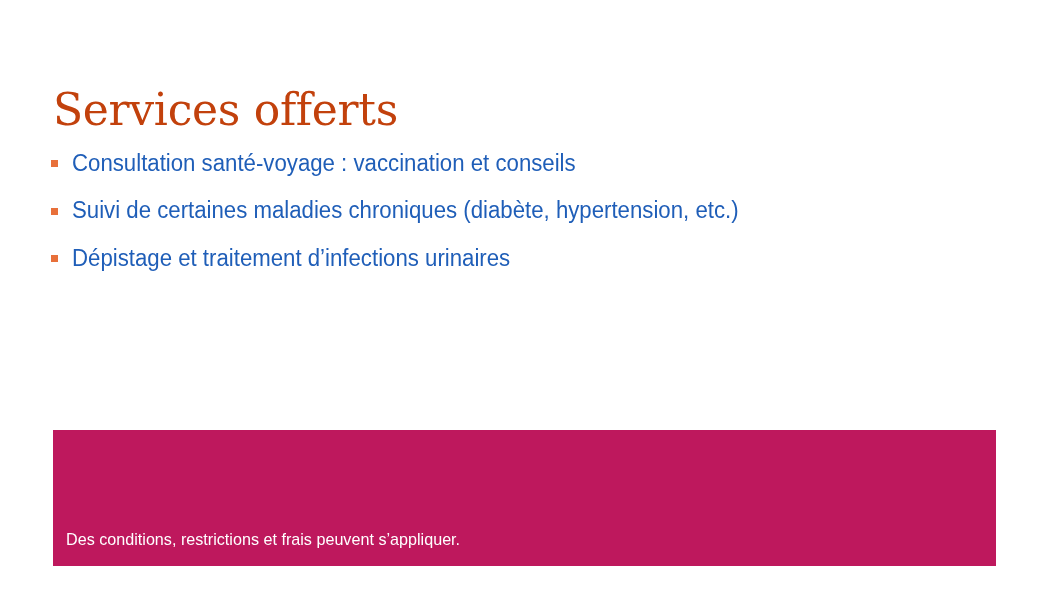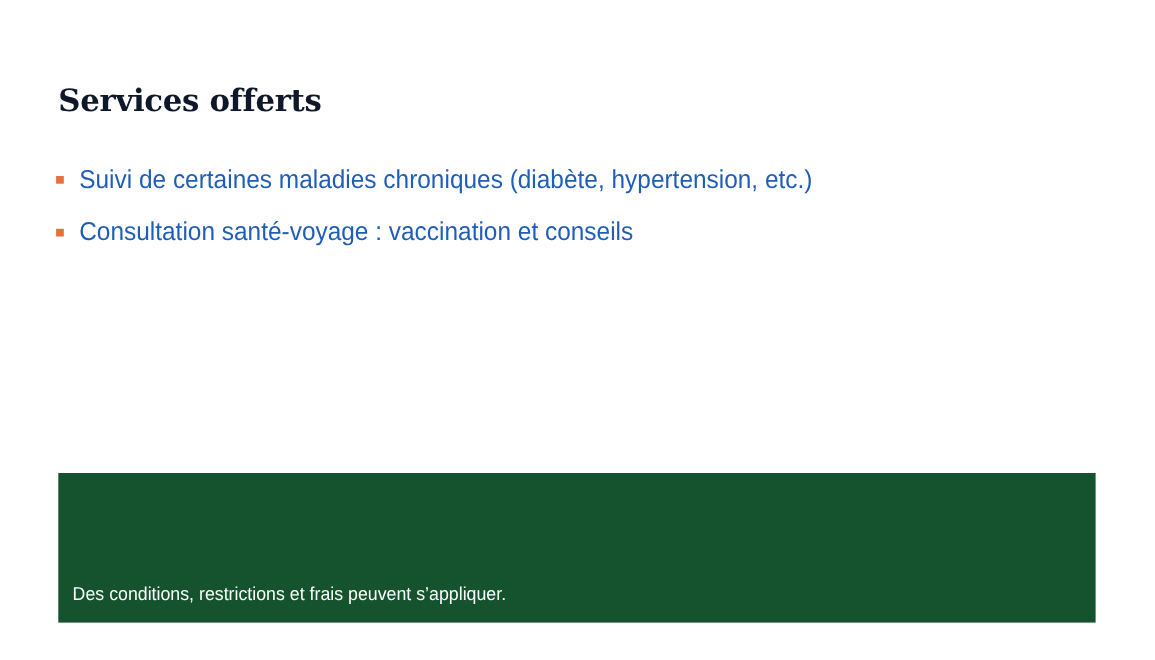--- a/index.html
+++ b/index.html
@@ -22,24 +22,24 @@
     height: 600px;
     background: #ffffff;
   }
 
   
   .slide-title {
     position: absolute;
     left: 53px;
     top: 58px;
     font-family: "DejaVu Serif", "Liberation Serif", serif;
-    font-size: 28px;
-    font-weight: 700;
+    font-size: 44px;
+    font-weight: 400;
     letter-spacing: -0.3px;
-    color: #0f172a;
+    color: #c2410c;
     line-height: 1.05;
     white-space: nowrap;
   }
 
   
   .bullet-list {
     position: absolute;
     left: 51px;
     top: 140px;
     width: 940px;
@@ -75,21 +75,21 @@
     transform-origin: left center;
   }
 
   
   .banner {
     position: absolute;
     left: 53px;
     top: 430px;
     width: 943px;
     height: 136px;
-    background: #14532d;
+    background: #be185d;
   }
   .banner-note {
     position: absolute;
     left: 13px;
     bottom: 16px;
     font-family: "Liberation Sans", sans-serif;
     font-size: 17px;
     font-weight: 400;
     color: #FFFFFF;
     line-height: 1.2;
@@ -102,29 +102,33 @@
 <body>
 
 <div class="slide">
 
   <h1 class="slide-title">Services offerts</h1>
 
   <ul class="bullet-list">
 
     <li class="bullet-item">
       <span class="bullet-marker"></span>
-      <span class="bullet-text">Suivi de certaines maladies chroniques (diabète, hypertension, etc.)</span>
+      <span class="bullet-text">Consultation santé-voyage : vaccination et conseils</span>
     </li>
 
     <li class="bullet-item">
       <span class="bullet-marker"></span>
-      <span class="bullet-text">Consultation santé-voyage : vaccination et conseils</span>
+      <span class="bullet-text">Suivi de certaines maladies chroniques (diabète, hypertension, etc.)</span>
     </li>
 
 
+    <li class="bullet-item">
+      <span class="bullet-marker"></span>
+      <span class="bullet-text">Dépistage et traitement d’infections urinaires</span>
+    </li>
 
 
   </ul>
 
   <div class="banner">
     <div class="banner-note">Des conditions, restrictions et frais peuvent s’appliquer.</div>
   </div>
 
 </div>
 

